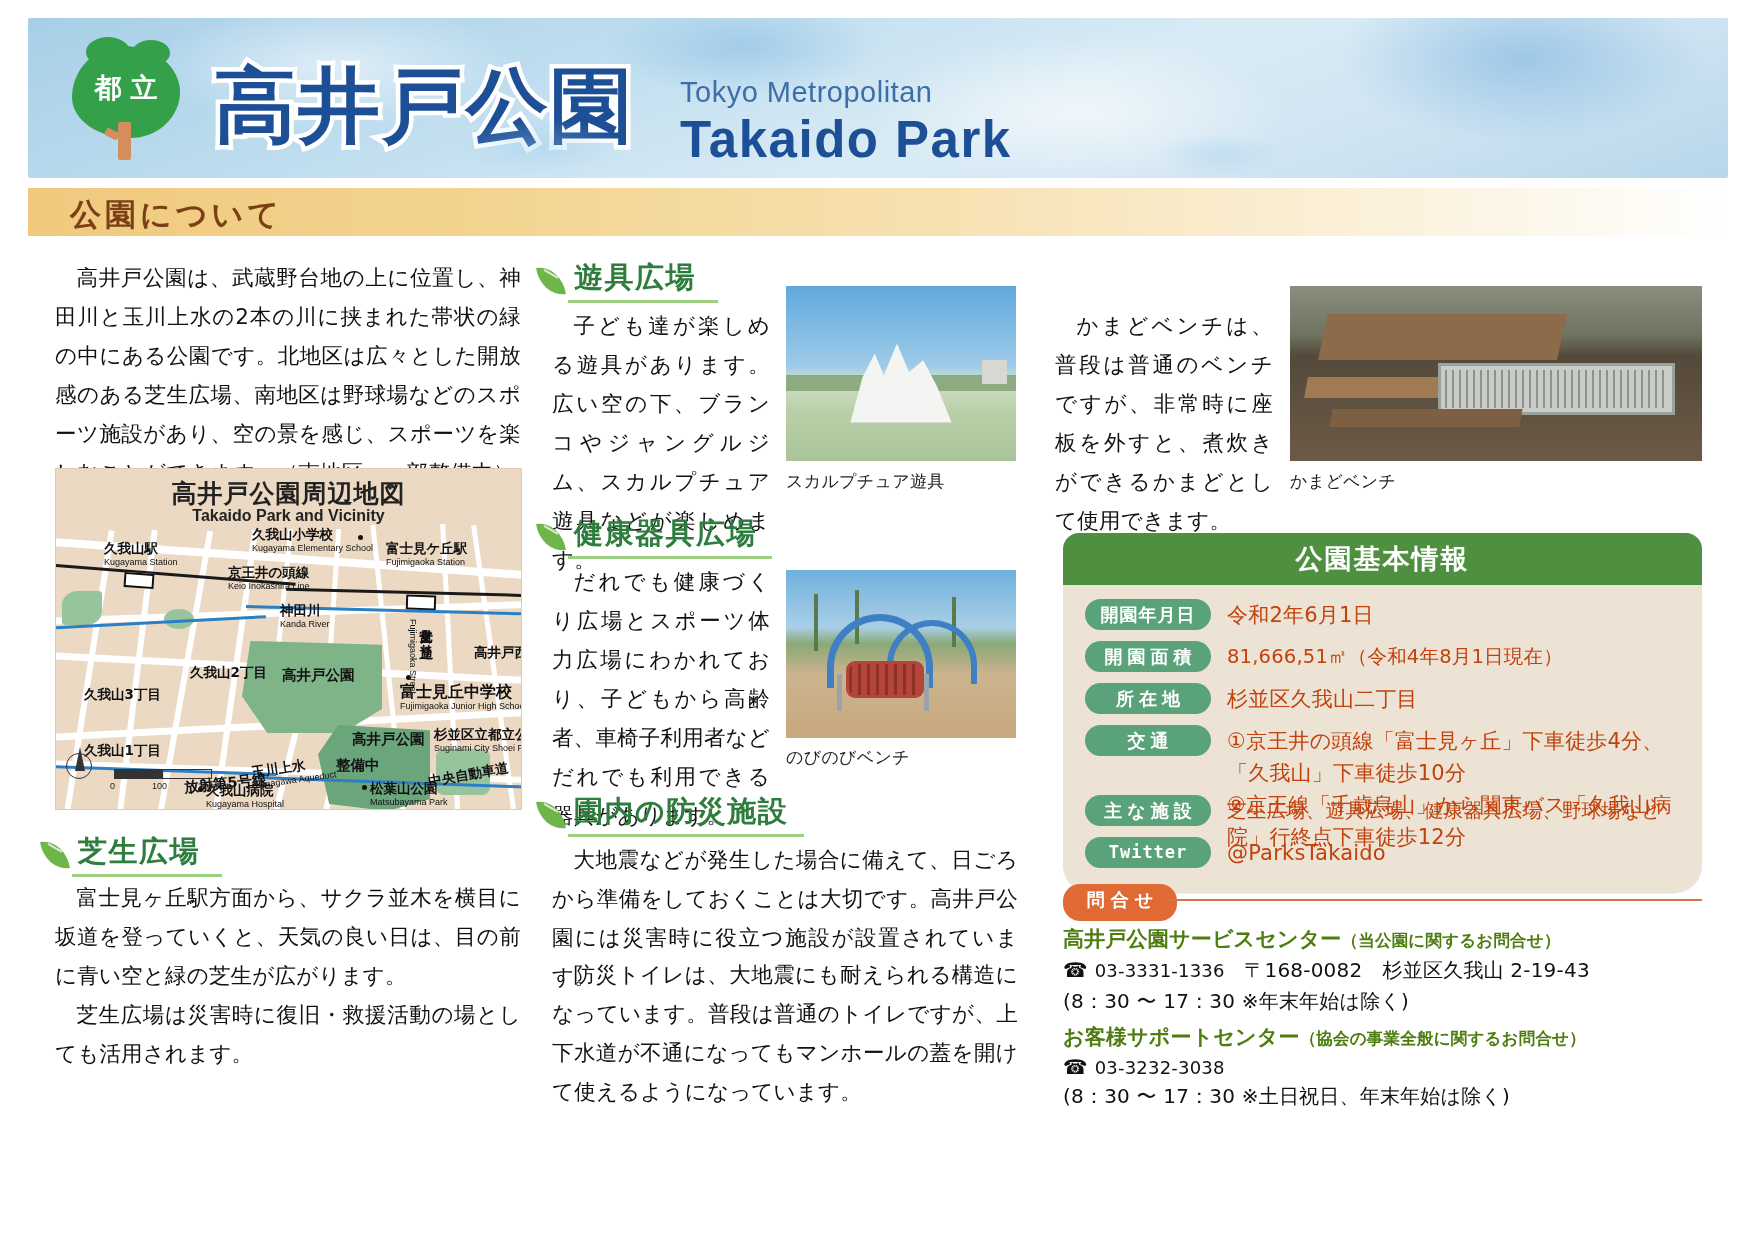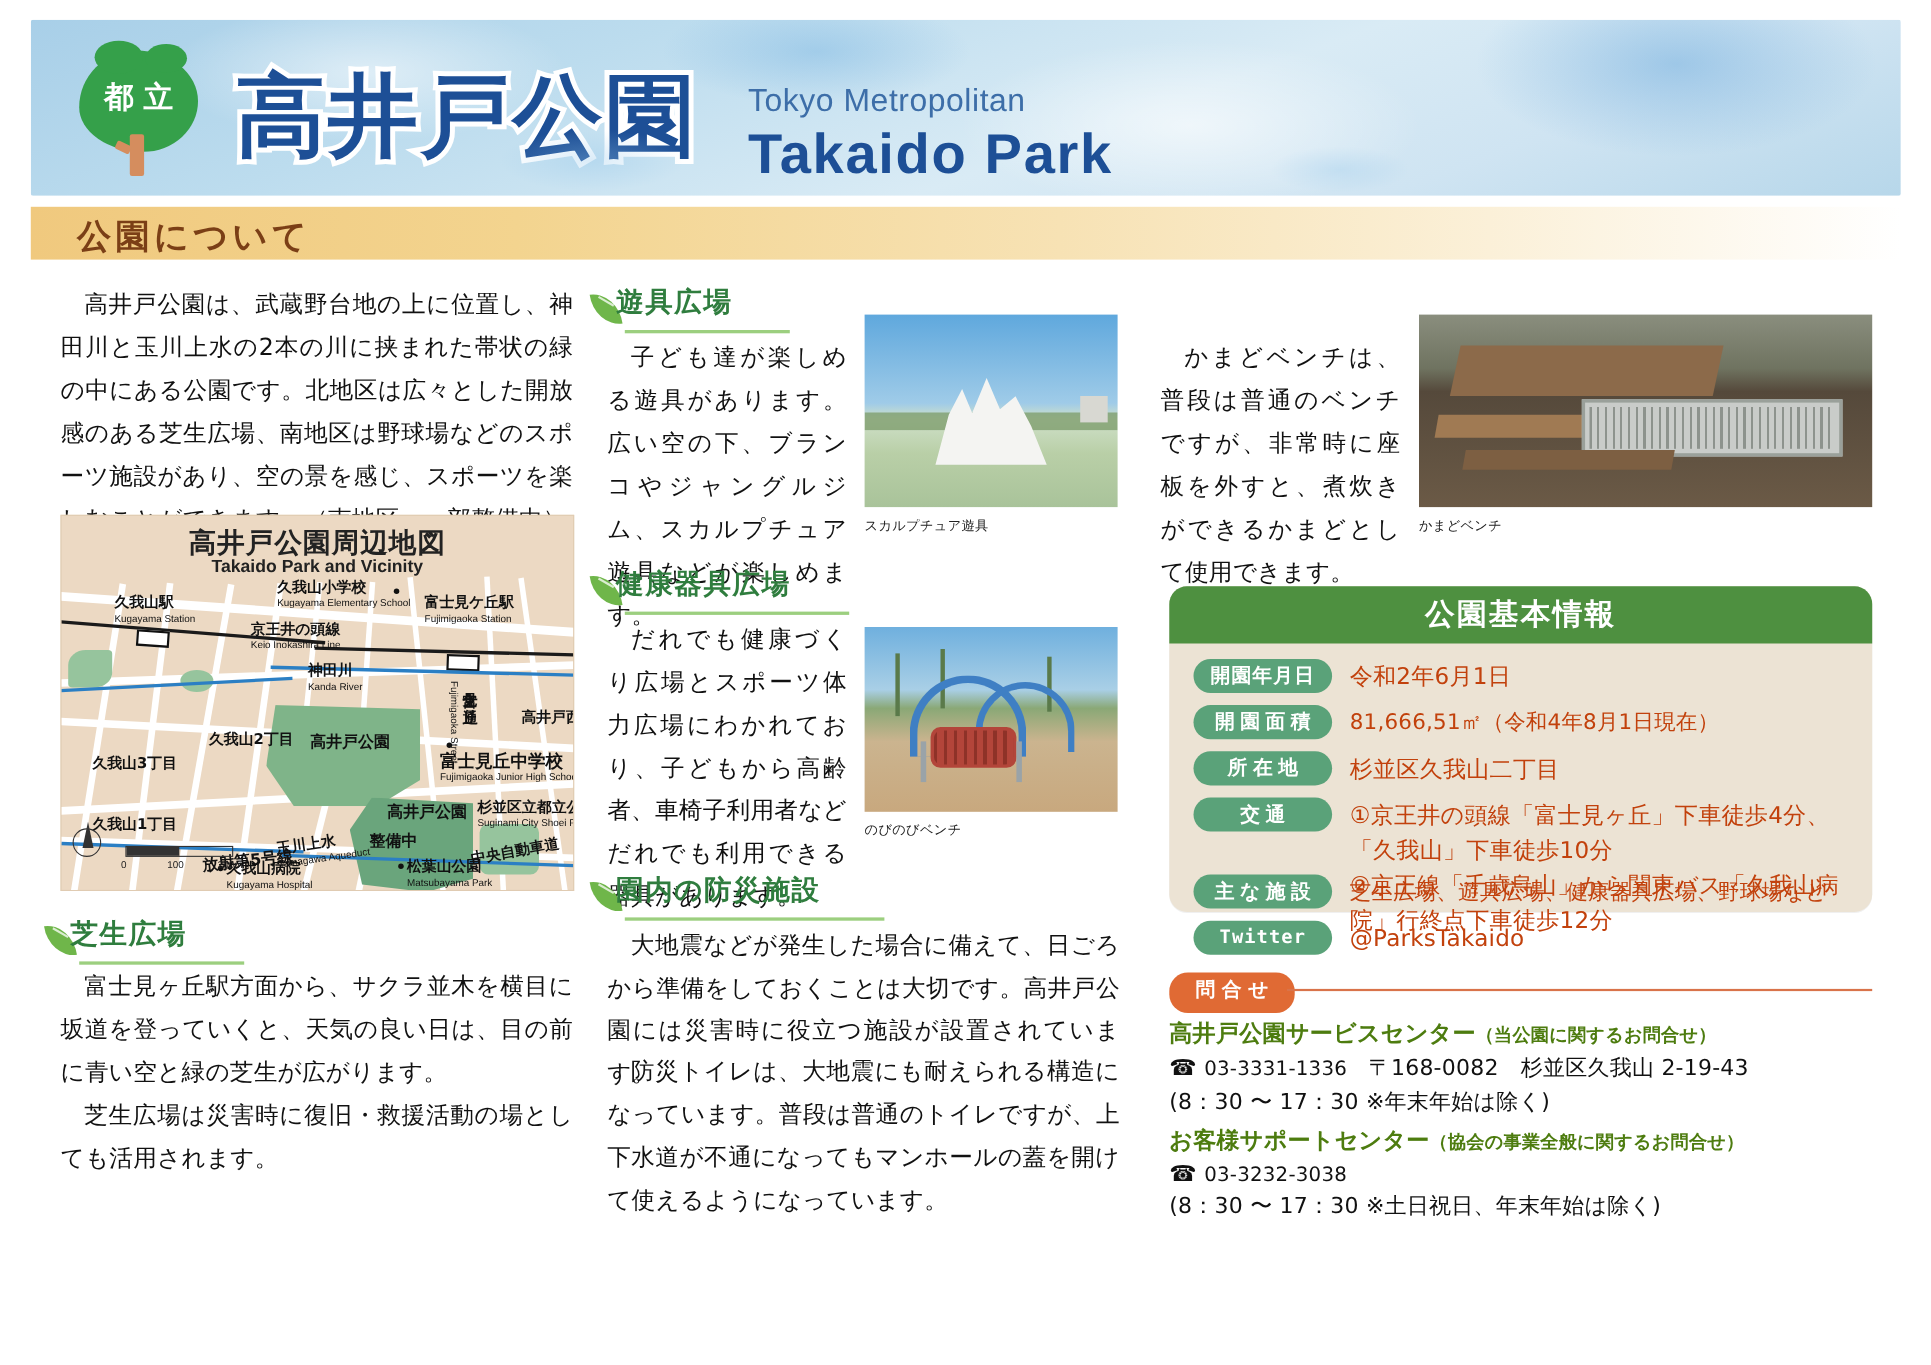--- a/index.html
+++ b/index.html
@@ -105,22 +105,22 @@
     position:absolute;left:0;top:4px;width:26px;height:30px;
     background:#6fb64a;
     border-radius:0 100% 0 100%;
     transform:rotate(-8deg);
   }
   .leaf-head .leaf:after{
     content:"";position:absolute;left:6px;top:7px;width:16px;height:2px;
     background:rgba(255,255,255,.75);transform:rotate(38deg);
   }
   .leaf-head .txt{
-    position:absolute;left:22px;top:-4px;
-    font-size:25px;font-weight:700;color:#2f7d3e;letter-spacing:1.5px;
+    position:absolute;left:36px;top:-4px;
+    font-size:29px;font-weight:700;color:#2f7d3e;letter-spacing:1.5px;
   }
   .leaf-head .rule{
     position:absolute;left:30px;top:38px;height:3px;background:#9ccf7f;
   }
 
   
   .map{
     position:absolute;left:55px;top:468px;width:465px;height:340px;
     background:#ecd9c3;
     overflow:hidden;
@@ -155,21 +155,21 @@
   .compass .needle{
     position:absolute;left:9px;top:6px;width:0;height:0;
     border-left:5px solid transparent;border-right:5px solid transparent;border-bottom:24px solid #333;
   }
   .scalebar{position:absolute;left:58px;top:300px;width:96px;height:8px;border:1.2px solid #333;}
   .scalebar .half{position:absolute;left:0;top:0;width:48px;height:100%;background:#333;}
   .scaletext{position:absolute;font-size:9px;color:#222;font-family:"Liberation Sans",sans-serif;}
 
   
   .photo{position:absolute;overflow:hidden;background:#cfcfcf;}
-  .caption{position:absolute;font-size:12px;color:#222;letter-spacing:.3px;}
+  .caption{position:absolute;font-size:17px;color:#222;letter-spacing:.3px;}
 
   
   .ph-play{background:linear-gradient(180deg,#5fa8dd 0%,#9fcbe8 46%,#cfe0c9 54%,#b9cfa7 72%,#a9c39a 100%);}
   .ph-play .slide{
     position:absolute;left:28%;bottom:22%;width:44%;height:48%;
     background:#f4f4f2;
     clip-path:polygon(0% 100%, 12% 46%, 24% 18%, 33% 44%, 46% 6%, 58% 40%, 72% 26%, 86% 58%, 100% 100%);
   }
   .ph-play .treeline{position:absolute;left:0;bottom:40%;width:100%;height:9%;background:#7a9a68;opacity:.75;}
   .ph-play .bldg{position:absolute;right:4%;bottom:44%;width:11%;height:14%;background:#d8d8d2;}
@@ -192,23 +192,23 @@
     position:absolute;left:44%;top:30%;width:34%;height:34%;
     border:6px solid #3f7fc4;border-bottom:none;border-radius:100px 100px 0 0;
   }
   .ph-health .barrel{position:absolute;left:26%;top:54%;width:34%;height:22%;background:#b3453a;border-radius:9px;}
   .ph-health .barrel:after{content:"";position:absolute;inset:3px;background:repeating-linear-gradient(90deg,#8e3228 0 3px,#b3453a 3px 9px);border-radius:7px;}
   .ph-health .post{position:absolute;background:#9aa3a8;width:5px;}
   .ph-health .tree{position:absolute;width:4px;background:#5a7a4a;}
 
   
   .infopanel{
-    position:absolute;left:1063px;top:533px;width:639px;height:296px;
+    position:absolute;left:1063px;top:533px;width:639px;height:360px;
     background:#ece3d4;
-    border-radius:16px;
+    border-radius:28px;
     box-shadow:0 1px 0 rgba(0,0,0,.06);
   }
   .infopanel .phead{
     position:absolute;left:0;top:0;width:100%;height:52px;
     background:#4e9040;border-radius:16px 16px 0 0;
   }
   .infopanel .phead span{
     display:block;text-align:center;line-height:52px;
     font-size:27px;font-weight:700;color:#fff;letter-spacing:2px;
   }

